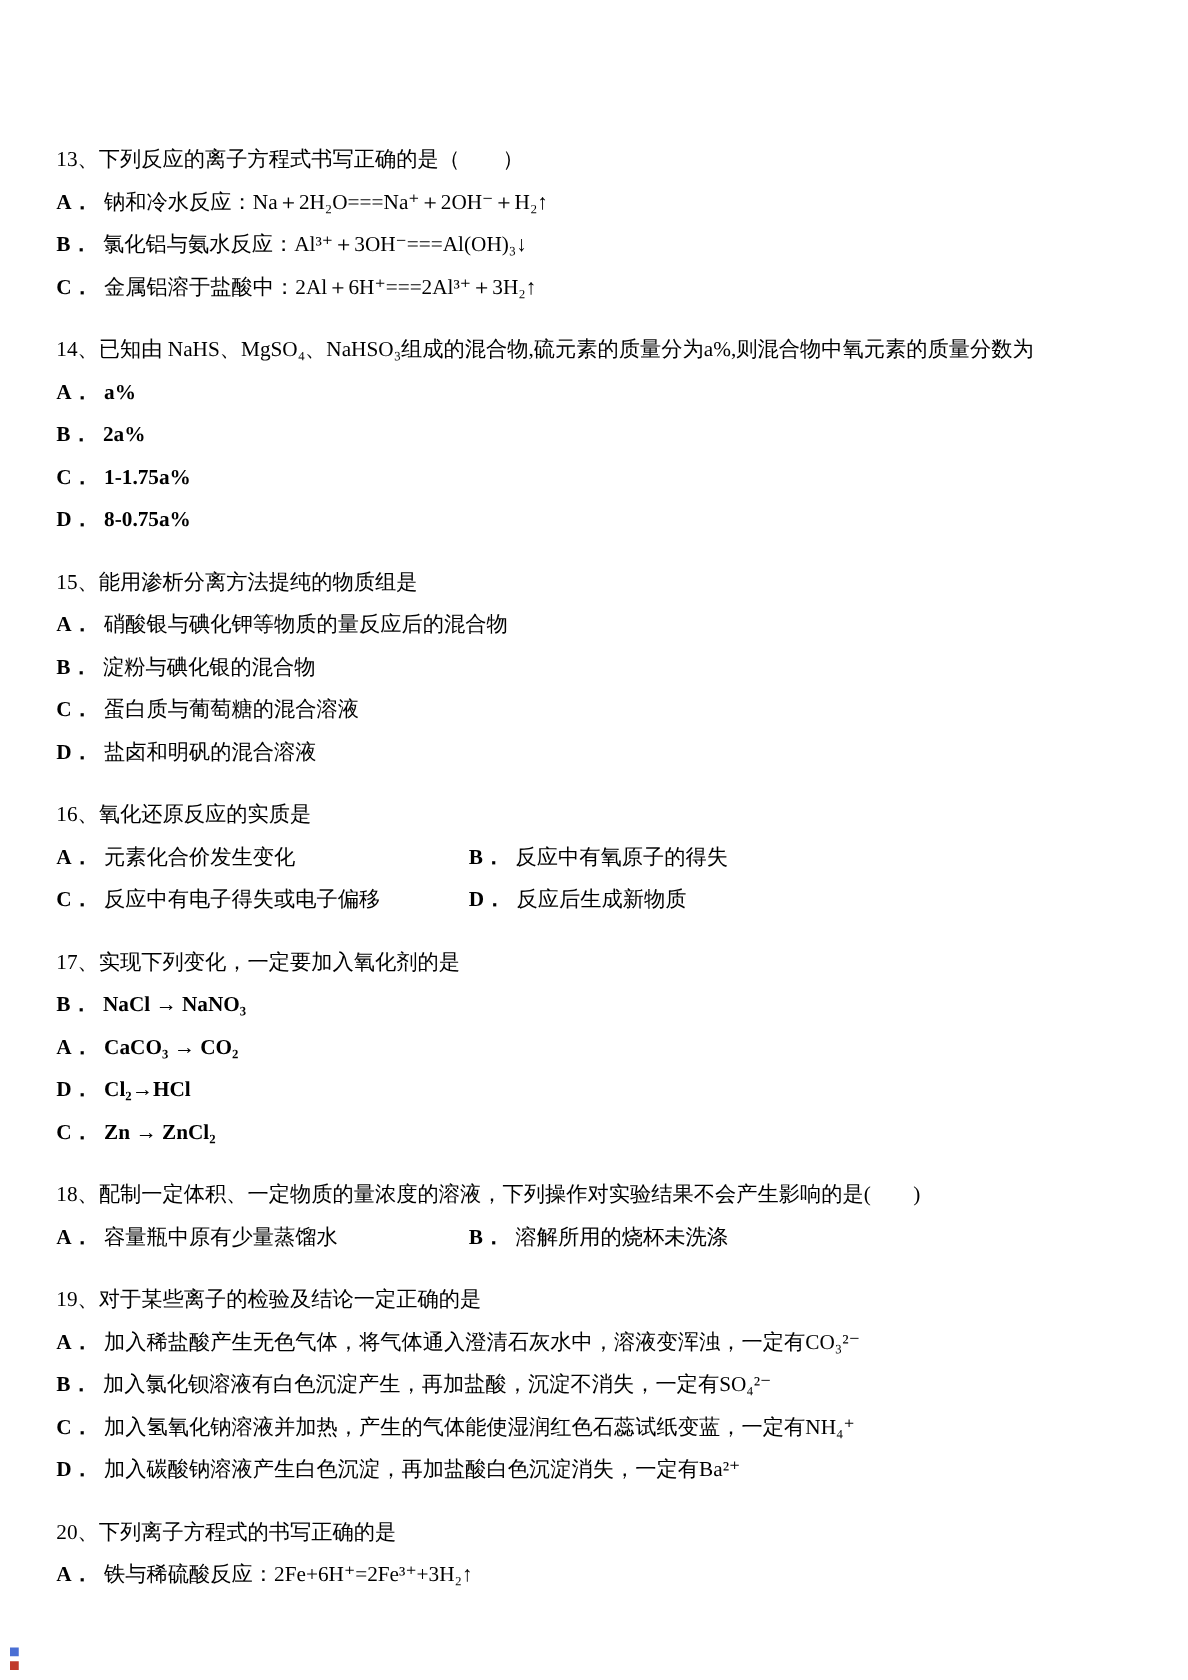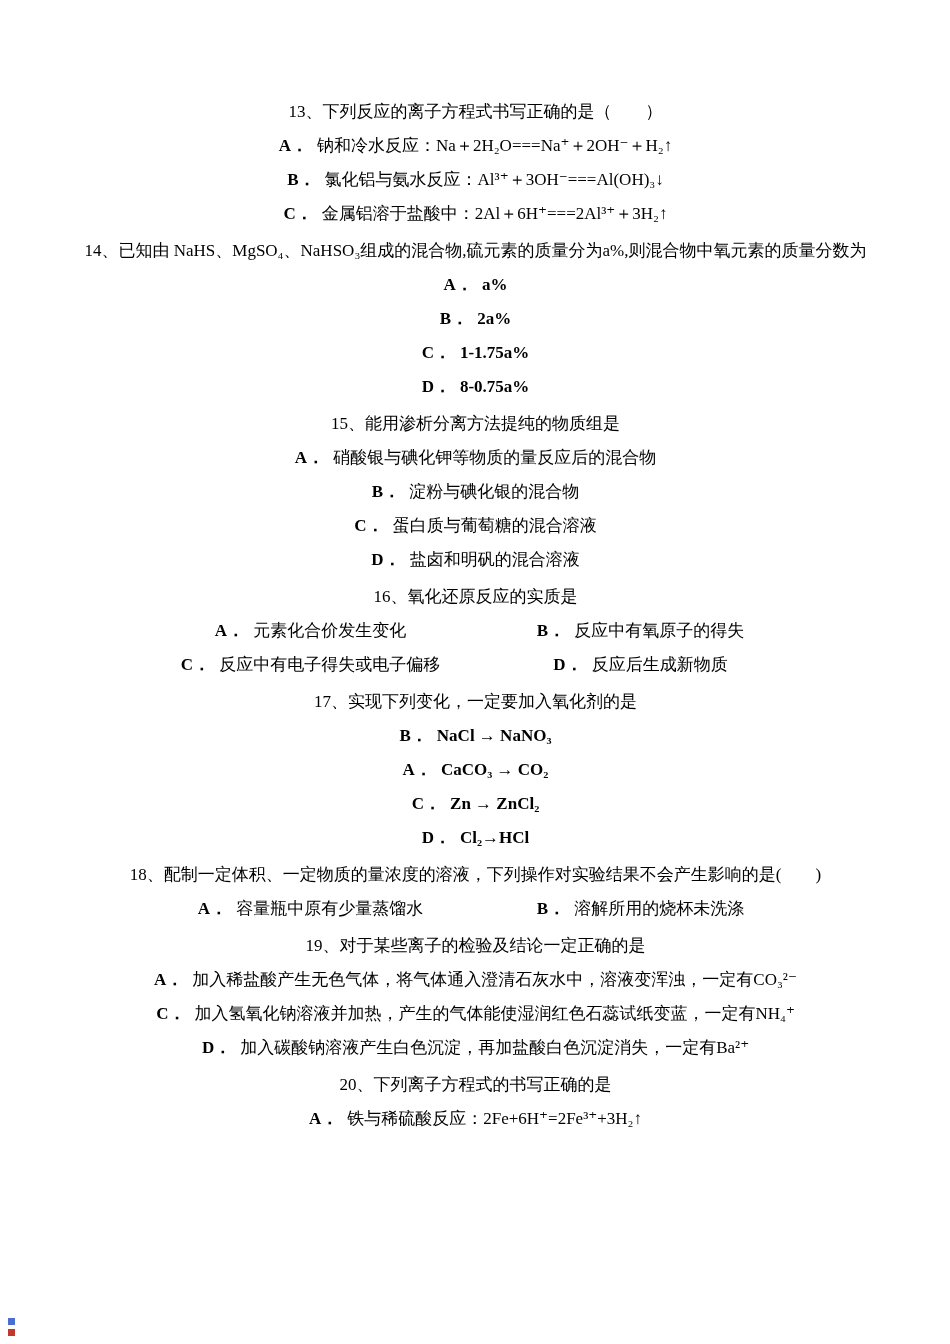--- a/index.html
+++ b/index.html
@@ -13,22 +13,21 @@
     min-height: 1344px;
     box-sizing: border-box;
     padding: 95px 44px 40px 45px;
     background: #ffffff;
     color: #000000;
     font-family: "Liberation Serif", "DejaVu Serif", serif;
     font-size: 17px;
     overflow: hidden;
   }
   .question {
-    margin: 0 0 3px 0;
-    text-align: center;
+    margin: 16px 0 3px 0;
   }
   .line {
     margin: 0;
     height: 34px;
     line-height: 34px;
     white-space: nowrap;
     overflow: hidden;
   }
   .stem {
     font-weight: normal;
@@ -129,42 +128,45 @@
 
   <div class="question">
     <p class="line stem">17、实现下列变化，一定要加入氧化剂的是</p>
     <p class="line option bold">
       <span class="opt-label">B．</span><span class="opt-text">NaCl → NaNO₃</span>
     </p>
     <p class="line option bold">
       <span class="opt-label">A．</span><span class="opt-text">CaCO₃ → CO₂</span>
     </p>
     <p class="line option bold">
-      <span class="opt-label">C．</span><span class="opt-text">Zn → ZnCl₂</span>
+      <span class="opt-label">D．</span><span class="opt-text">Cl₂→HCl</span>
     </p>
     <p class="line option bold">
-      <span class="opt-label">D．</span><span class="opt-text">Cl₂→HCl</span>
+      <span class="opt-label">C．</span><span class="opt-text">Zn → ZnCl₂</span>
     </p>
   </div>
 
   <div class="question">
     <p class="line stem">18、配制一定体积、一定物质的量浓度的溶液，下列操作对实验结果不会产生影响的是(　　)</p>
     <p class="line option two-col">
       <span class="col">
         <span class="opt-label">A．</span><span class="opt-text">容量瓶中原有少量蒸馏水</span>
       </span><span class="col">
         <span class="opt-label">B．</span><span class="opt-text">溶解所用的烧杯未洗涤</span>
       </span>
     </p>
   </div>
 
   <div class="question">
     <p class="line stem">19、对于某些离子的检验及结论一定正确的是</p>
     <p class="line option">
       <span class="opt-label">A．</span><span class="opt-text">加入稀盐酸产生无色气体，将气体通入澄清石灰水中，溶液变浑浊，一定有CO₃²⁻</span>
+    </p>
+    <p class="line option">
+      <span class="opt-label">B．</span><span class="opt-text">加入氯化钡溶液有白色沉淀产生，再加盐酸，沉淀不消失，一定有SO₄²⁻</span>
     </p>
     <p class="line option">
       <span class="opt-label">C．</span><span class="opt-text">加入氢氧化钠溶液并加热，产生的气体能使湿润红色石蕊试纸变蓝，一定有NH₄⁺</span>
     </p>
     <p class="line option">
       <span class="opt-label">D．</span><span class="opt-text">加入碳酸钠溶液产生白色沉淀，再加盐酸白色沉淀消失，一定有Ba²⁺</span>
     </p>
   </div>
 
   <div class="question">

